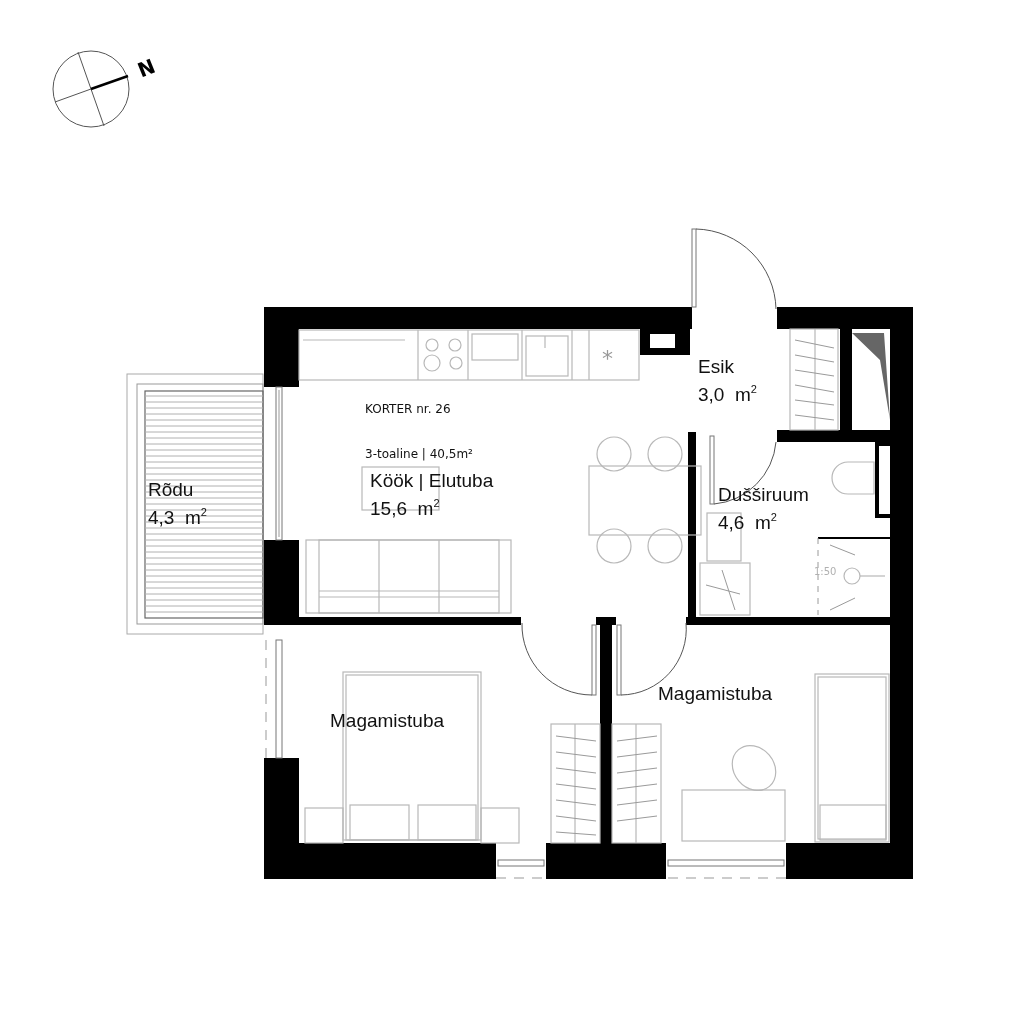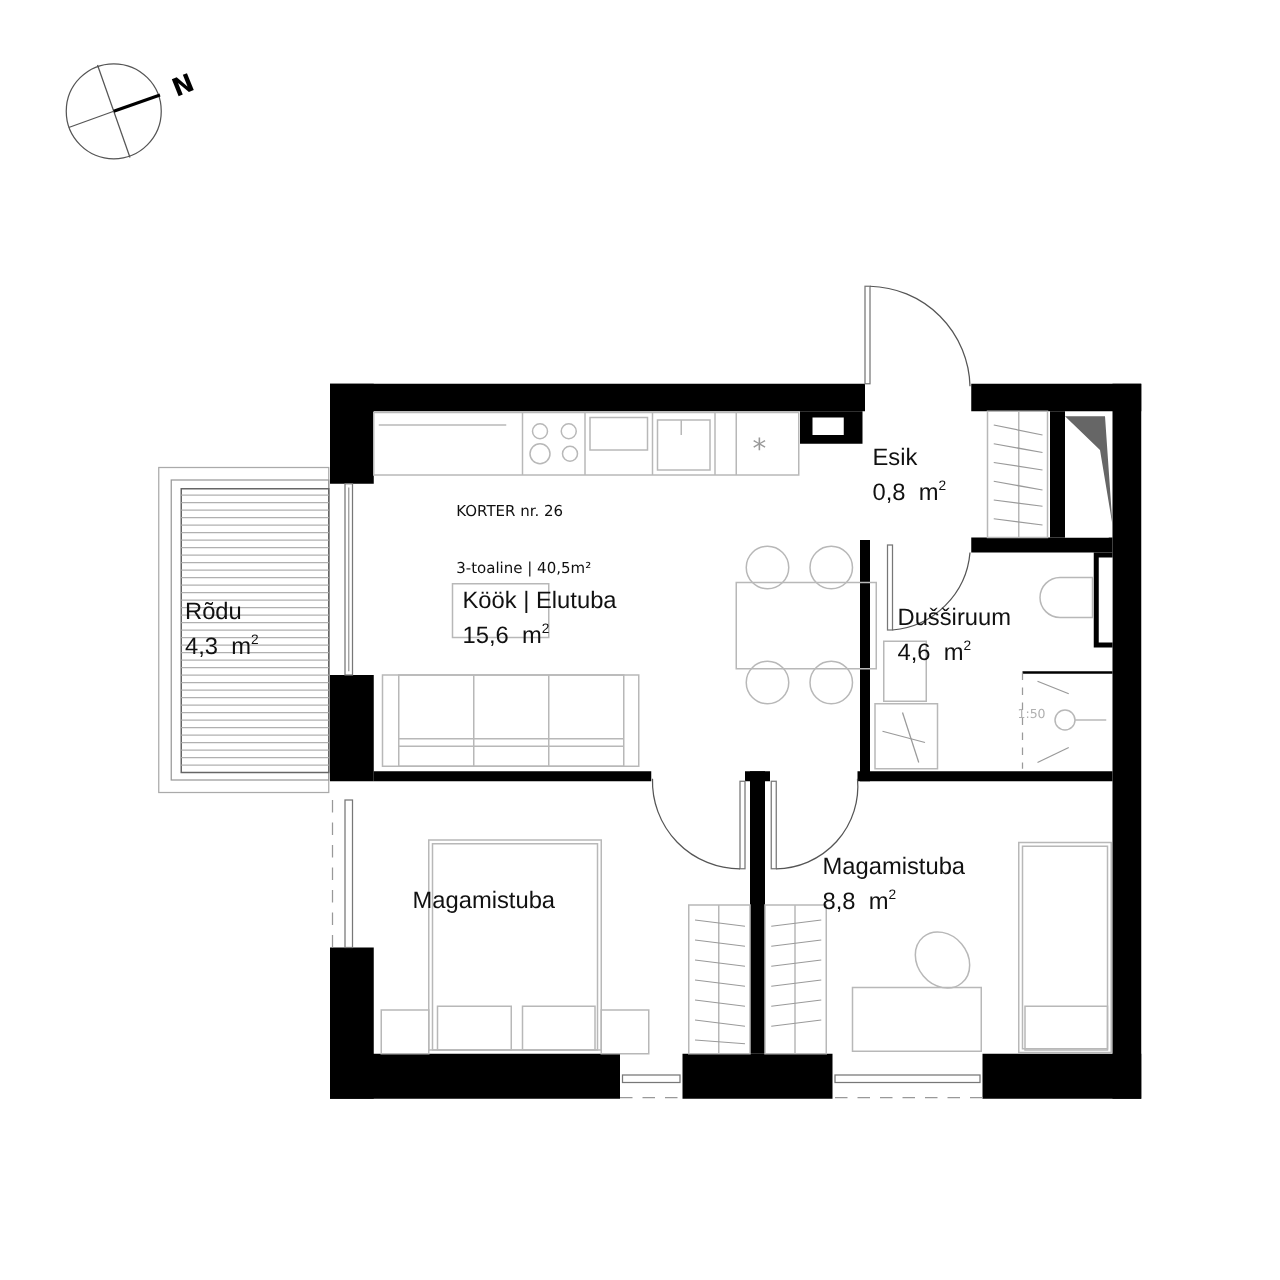--- a/index.html
+++ b/index.html
@@ -256,35 +256,34 @@
 <div class="apt" style="left:365px; top:398px;">KORTER nr.  26</div>
 <div class="apt" style="left:365px; top:443px;">3-toaline | 40,5m²</div>
 
 <div class="label" style="left:370px; top:470px; width:180px;">
   <div>Köök | Elutuba</div>
   <div class="area"><span>15,6</span>&nbsp; <span>m</span><sup>2</sup></div>
 </div>
 
 <div class="label" style="left:698px; top:356px; width:86px;">
   <div>Esik</div>
-  <div class="area"><span>0,8</span>&nbsp; <span>m</span><sup>2</sup></div>
+  <div class="area"><span>3,0</span>&nbsp; <span>m</span><sup>2</sup></div>
 </div>
 
 <div class="label" style="left:718px; top:484px; width:120px;">
   <div>Dušširuum</div>
   <div class="area"><span>4,6</span>&nbsp; <span>m</span><sup>2</sup></div>
 </div>
 
 <div class="label" style="left:148px; top:479px; width:90px;">
   <div>Rõdu</div>
   <div class="area"><span>4,3</span>&nbsp; <span>m</span><sup>2</sup></div>
 </div>
 
 <div class="label" style="left:330px; top:710px; width:150px;">
   <div>Magamistuba</div>
 </div>
 
 <div class="label" style="left:658px; top:683px; width:150px;">
   <div>Magamistuba</div>
-  <div class="area"><span>8,8</span>&nbsp; <span>m</span><sup>2</sup></div>
 </div>
 
 <div class="scale">1:50</div>
 
 </body></html>

